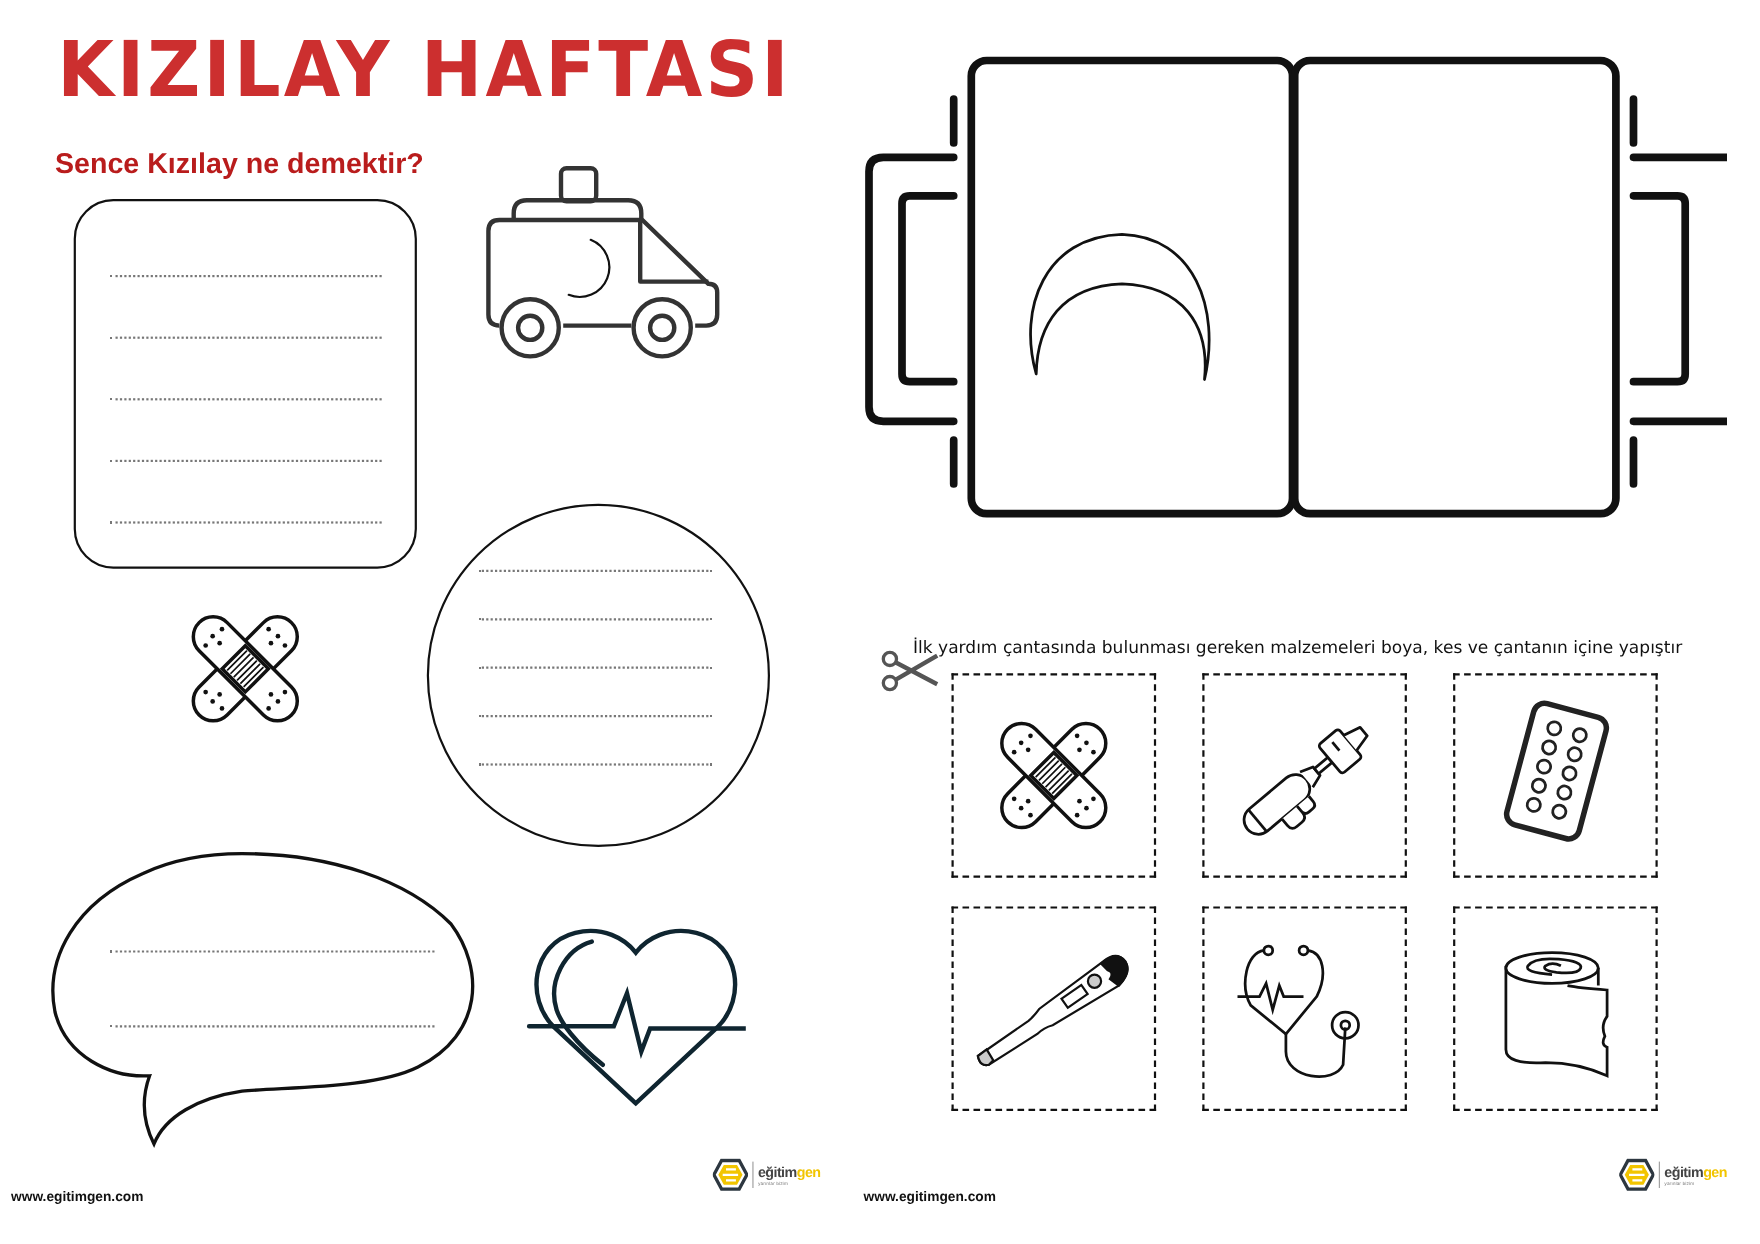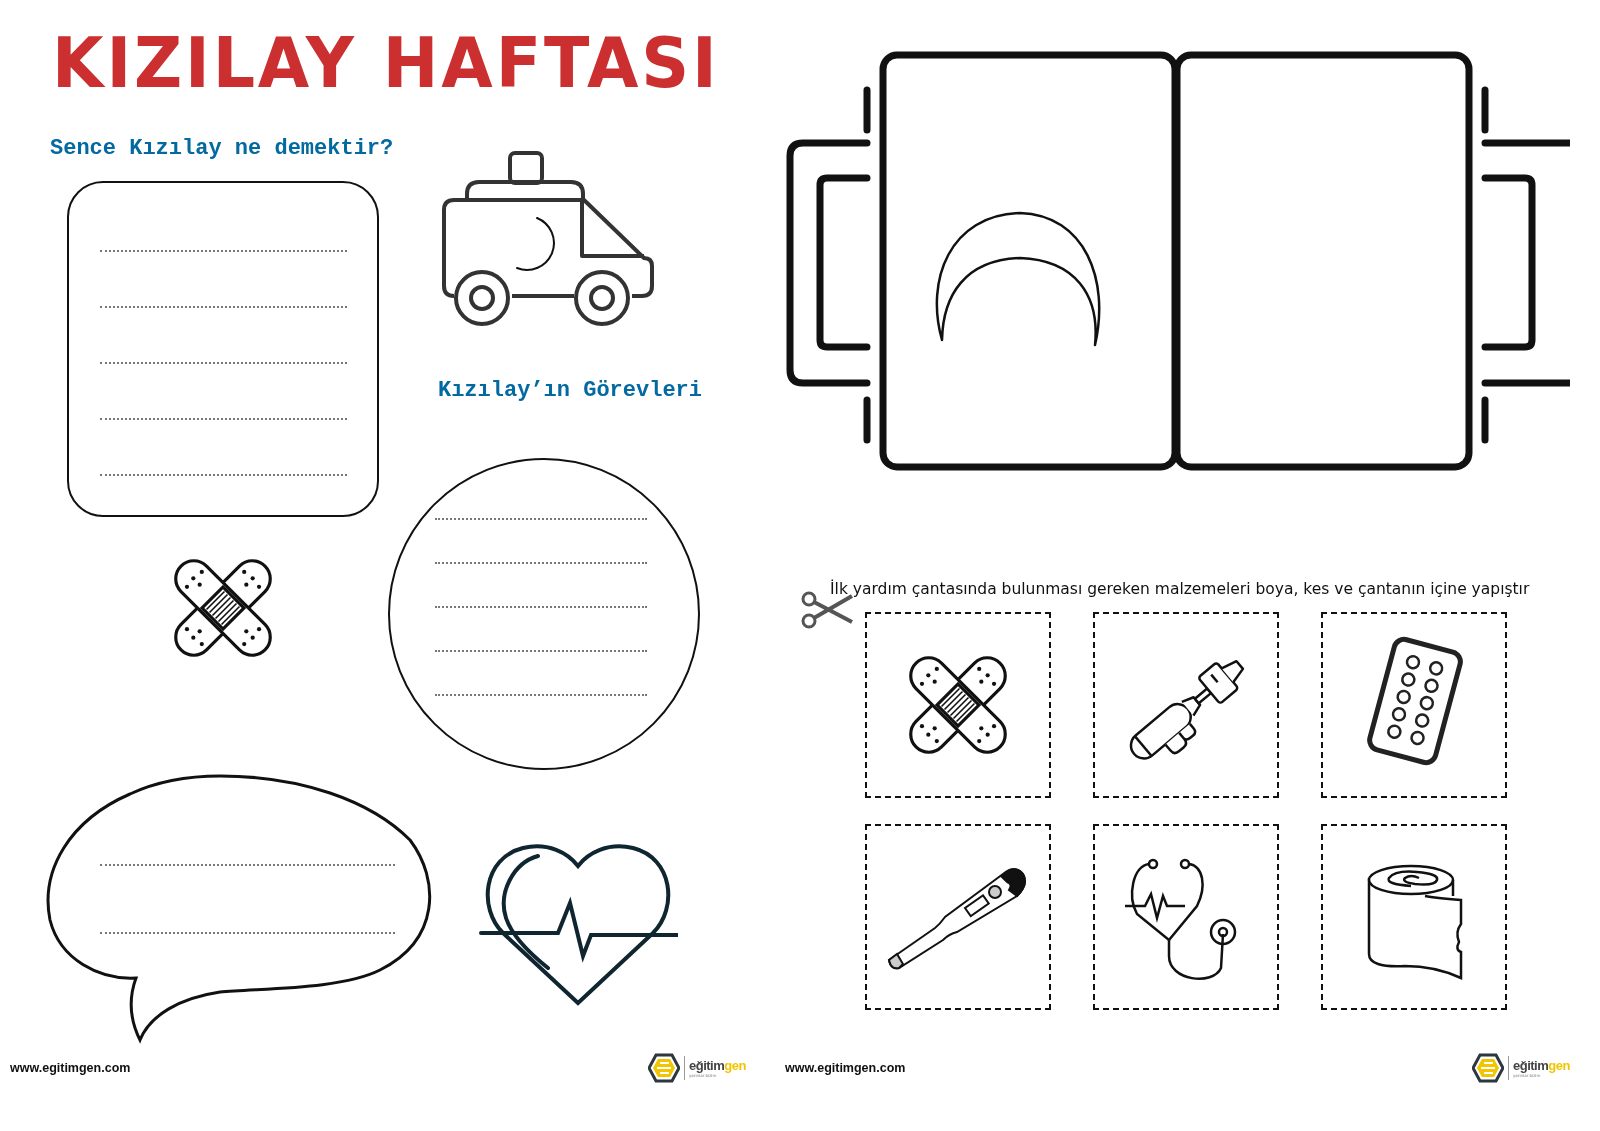--- a/index.html
+++ b/index.html
@@ -1,23 +1,23 @@
 <!DOCTYPE html>
 <html><head>
 <meta charset="utf-8">
 <style>
   html,body{margin:0;padding:0;background:#fff;}
   body{width:1600px;height:1131px;position:relative;overflow:hidden;font-family:"DejaVu Sans",sans-serif;color:#111;}
   .abs{position:absolute;}
   .title{left:52px;top:22px;font-family:"DejaVu Sans",sans-serif;font-weight:bold;font-size:70px;letter-spacing:3px;color:#cc2f2f;transform:scaleX(0.95);transform-origin:left;}
-  .q{font-family:Liberation Mono, monospace;font-weight:bold;font-size:22px;color:#0369a1;text-align:center;line-height:37px;}
+  .q{font-family:Liberation Sans, sans-serif;font-weight:bold;font-size:26px;color:#b91c1c;text-align:center;line-height:37px;}
   .dots{position:absolute;border-top:2px dotted #777;height:0;}
   .instr{left:830px;top:580px;font-size:15.5px;color:#111;font-family:"DejaVu Sans",sans-serif;}
   .cutbox{position:absolute;width:186px;height:186px;border:2.5px dashed #111;box-sizing:border-box;}
-  .footer-url{font-family:"Liberation Sans",sans-serif;font-weight:bold;font-size:12.5px;color:#111;}
+  .footer-url{font-family:"Liberation Sans",sans-serif;font-weight:bold;font-size:12.5px;color:#111;margin-top:20px;}
   .logo{display:flex;align-items:center;gap:4px;}
   .logo .word{font-family:"Liberation Sans",sans-serif;font-weight:bold;font-size:13px;color:#444;letter-spacing:-0.5px;}
   .logo .word span{color:#f2c500;}
   .logo .sub{font-size:4px;color:#777;}
 </style>
 </head>
 <body>
 
 <div class="abs title">KIZILAY HAFTASI</div>
 
@@ -37,21 +37,20 @@
   <path d="M142 50 v56 h62"></path>
   <path d="M72 146 h62"></path>
   <circle cx="42" cy="148" r="26"></circle>
     <circle cx="42" cy="148" r="11"></circle>
   <circle cx="162" cy="148" r="26"></circle>
     <circle cx="162" cy="148" r="11"></circle>
   <path d="M97 68 a26 26 0 1 1 -20 50 a22 22 0 1 0 20 -50 z" stroke-width="2" stroke="#111"></path>
 </svg>
 
 <div class="abs q" style="left:430px;top:372px;width:280px;">
-  <div>Kızılay’ın Görevleri</div>
 </div>
 
 <div class="abs" style="left:388px;top:458px;width:312px;height:312px;border:2.5px solid #111;border-radius:50%;box-sizing:border-box;"></div>
 <div class="dots" style="left:435px;top:518px;width:212px;"></div>
 <div class="dots" style="left:435px;top:562px;width:212px;"></div>
 <div class="dots" style="left:435px;top:606px;width:212px;"></div>
 <div class="dots" style="left:435px;top:650px;width:212px;"></div>
 <div class="dots" style="left:435px;top:694px;width:212px;"></div>
 
 <svg class="abs" style="left:170px;top:555px;" width="106" height="106" viewBox="0 0 100 100" fill="#fff" stroke="#111" stroke-width="3">

